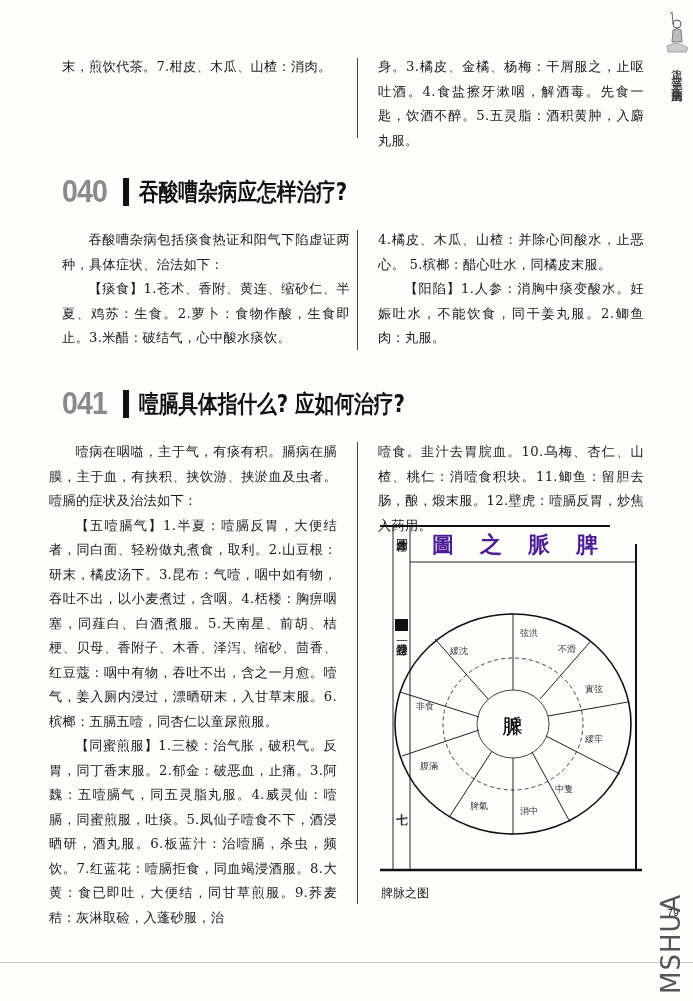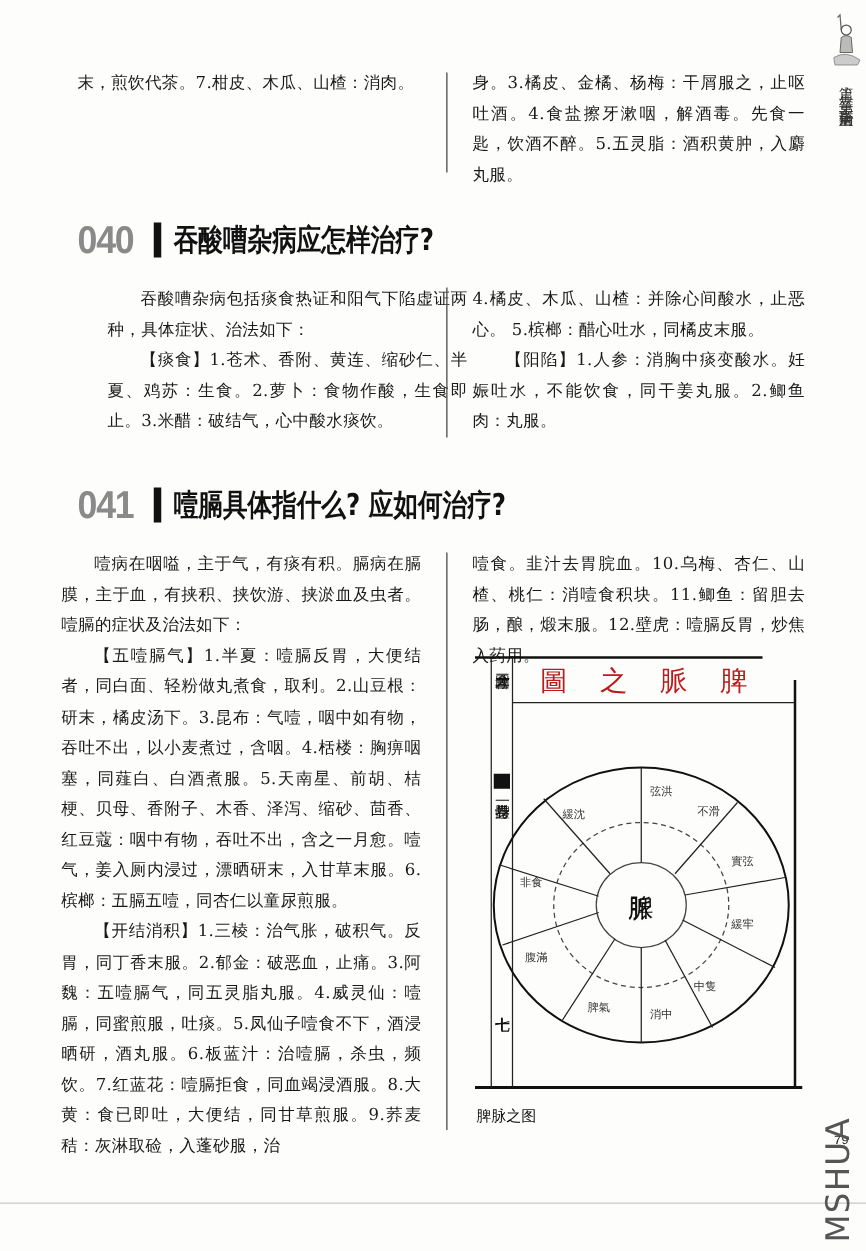--- a/index.html
+++ b/index.html
@@ -59,39 +59,39 @@
 <div class="vrule" style="left:357px; top:58px; height:80px;"></div>
 <div class="col" style="left:378px; top:55px; width:266px;">
   <p>身。3.橘皮、金橘、杨梅：干屑服之，止呕吐酒。4.食盐擦牙漱咽，解酒毒。先食一匙，饮酒不醉。5.五灵脂：酒积黄肿，入麝丸服。</p>
 </div>
 
 <div class="heading" style="top:172px;">
   <span class="num">040</span>
   <span class="bar"></span>
   <span class="title">吞酸嘈杂病应怎样治疗?</span>
 </div>
-<div class="col" style="left:62px; top:228px; width:288px;margin-left:24px;">
+<div class="col" style="left:62px; top:228px; width:288px;">
   <p class="indent">吞酸嘈杂病包括痰食热证和阳气下陷虚证两种，具体症状、治法如下：</p>
   <p class="indent"><span>【痰食】</span><span>1.苍术、香附、黄连、缩砂仁、半夏、鸡苏：生食。2.萝卜：食物作酸，生食即止。3.米醋：破结气，心中酸水痰饮。</span></p>
 </div>
 <div class="vrule" style="left:357px; top:230px; height:120px;"></div>
 <div class="col" style="left:378px; top:228px; width:266px;">
   <p>4.橘皮、木瓜、山楂：并除心间酸水，止恶心。 5.槟榔：醋心吐水，同橘皮末服。</p>
   <p class="indent"><span>【阳陷】</span><span>1.人参：消胸中痰变酸水。妊娠吐水，不能饮食，同干姜丸服。2.鲫鱼肉：丸服。</span></p>
 </div>
 
 <div class="heading" style="top:384px;">
   <span class="num">041</span>
   <span class="bar"></span>
   <span class="title">噎膈具体指什么? 应如何治疗?</span>
 </div>
 <div class="col" style="left:49px; top:440px; width:288px;">
   <p class="indent">噎病在咽嗌，主于气，有痰有积。膈病在膈膜，主于血，有挟积、挟饮游、挟淤血及虫者。噎膈的症状及治法如下：</p>
   <p class="indent"><span>【五噎膈气】</span><span>1.半夏：噎膈反胃，大便结者，同白面、轻粉做丸煮食，取利。2.山豆根：研末，橘皮汤下。3.昆布：气噎，咽中如有物，吞吐不出，以小麦煮过，含咽。4.栝楼：胸痹咽塞，同薤白、白酒煮服。5.天南星、前胡、桔梗、贝母、香附子、木香、泽泻、缩砂、茴香、红豆蔻：咽中有物，吞吐不出，含之一月愈。噎气，姜入厕内浸过，漂晒研末，入甘草末服。6.槟榔：五膈五噎，同杏仁以童尿煎服。</span></p>
-  <p class="indent"><span>【开结消积】</span><span>1.三棱：治气胀，破积气。反胃，同丁香末服。2.郁金：破恶血，止痛。3.阿魏：五噎膈气，同五灵脂丸服。4.威灵仙：噎膈，同蜜煎服，吐痰。5.凤仙子噎食不下，酒浸晒研，酒丸服。6.板蓝汁：治噎膈，杀虫，频饮。7.红蓝花：噎膈拒食，同血竭浸酒服。8.大黄：食已即吐，大便结，同甘草煎服。9.荞麦秸：灰淋取硷，入蓬砂服，治</span></p>
+  <p class="indent"><span>【同蜜煎服】</span><span>1.三棱：治气胀，破积气。反胃，同丁香末服。2.郁金：破恶血，止痛。3.阿魏：五噎膈气，同五灵脂丸服。4.威灵仙：噎膈，同蜜煎服，吐痰。5.凤仙子噎食不下，酒浸晒研，酒丸服。6.板蓝汁：治噎膈，杀虫，频饮。7.红蓝花：噎膈拒食，同血竭浸酒服。8.大黄：食已即吐，大便结，同甘草煎服。9.荞麦秸：灰淋取硷，入蓬砂服，治</span></p>
 </div>
 <div class="vrule" style="left:357px; top:442px; height:462px;"></div>
 <div class="col" style="left:378px; top:440px; width:266px;">
   <p>噎食。韭汁去胃脘血。10.乌梅、杏仁、山楂、桃仁：消噎食积块。11.鲫鱼：留胆去肠，酿，煅末服。12.壁虎：噎膈反胃，炒焦入药用。</p>
 </div>
 
 <div class="plate">
   <svg width="262" height="348" viewBox="0 0 262 348">
     <line x1="0" y1="2" x2="230" y2="2" stroke="#111" stroke-width="2"></line>
     <line x1="0" y1="346" x2="262" y2="346" stroke="#111" stroke-width="2.5"></line>
@@ -121,21 +121,21 @@
       <text x="205" y="168">實弦</text>
         <text x="205" y="218">緩牢</text>
       <text x="175" y="268">中隻</text>
         <text x="140" y="290">消中</text>
       <text x="90" y="285">脾氣</text>
         <text x="40" y="245">腹滿</text>
       <text x="36" y="185">非食</text>
         <text x="70" y="130">緩沈</text>
     </g>
   </svg>
-  <div style="position:absolute;left:48px;top:6px;width:200px;font-size:22px;letter-spacing:26px;color:#b91c1c;text-align:center;">圖之脈脾</div>
+  <div style="position:absolute;left:48px;top:6px;width:200px;font-size:22px;letter-spacing:26px;color:#4c1d95;text-align:center;font-weight:bold;">圖之脈脾</div>
   <div style="position:absolute;left:15px;top:6px;width:14px;font-size:12px;line-height:14px;writing-mode:vertical-rl;color:#111;">三才圖會</div>
   <div style="position:absolute;left:15px;top:110px;width:14px;font-size:12px;line-height:14px;writing-mode:vertical-rl;color:#111;">身體一卷</div>
   <div style="position:absolute;left:15px;top:280px;width:14px;font-size:12px;line-height:14px;writing-mode:vertical-rl;color:#111;">十七</div>
   <div style="position:absolute;left:121px;top:176px;width:24px;font-size:20px;line-height:24px;writing-mode:vertical-rl;color:#111;text-align:center;">脾脈</div>
 </div>
 <div class="caption">脾脉之图</div>
 
 <div class="footline"></div>
 <div class="pageno">79</div>
 <div class="watermark">MSHUA</div>

